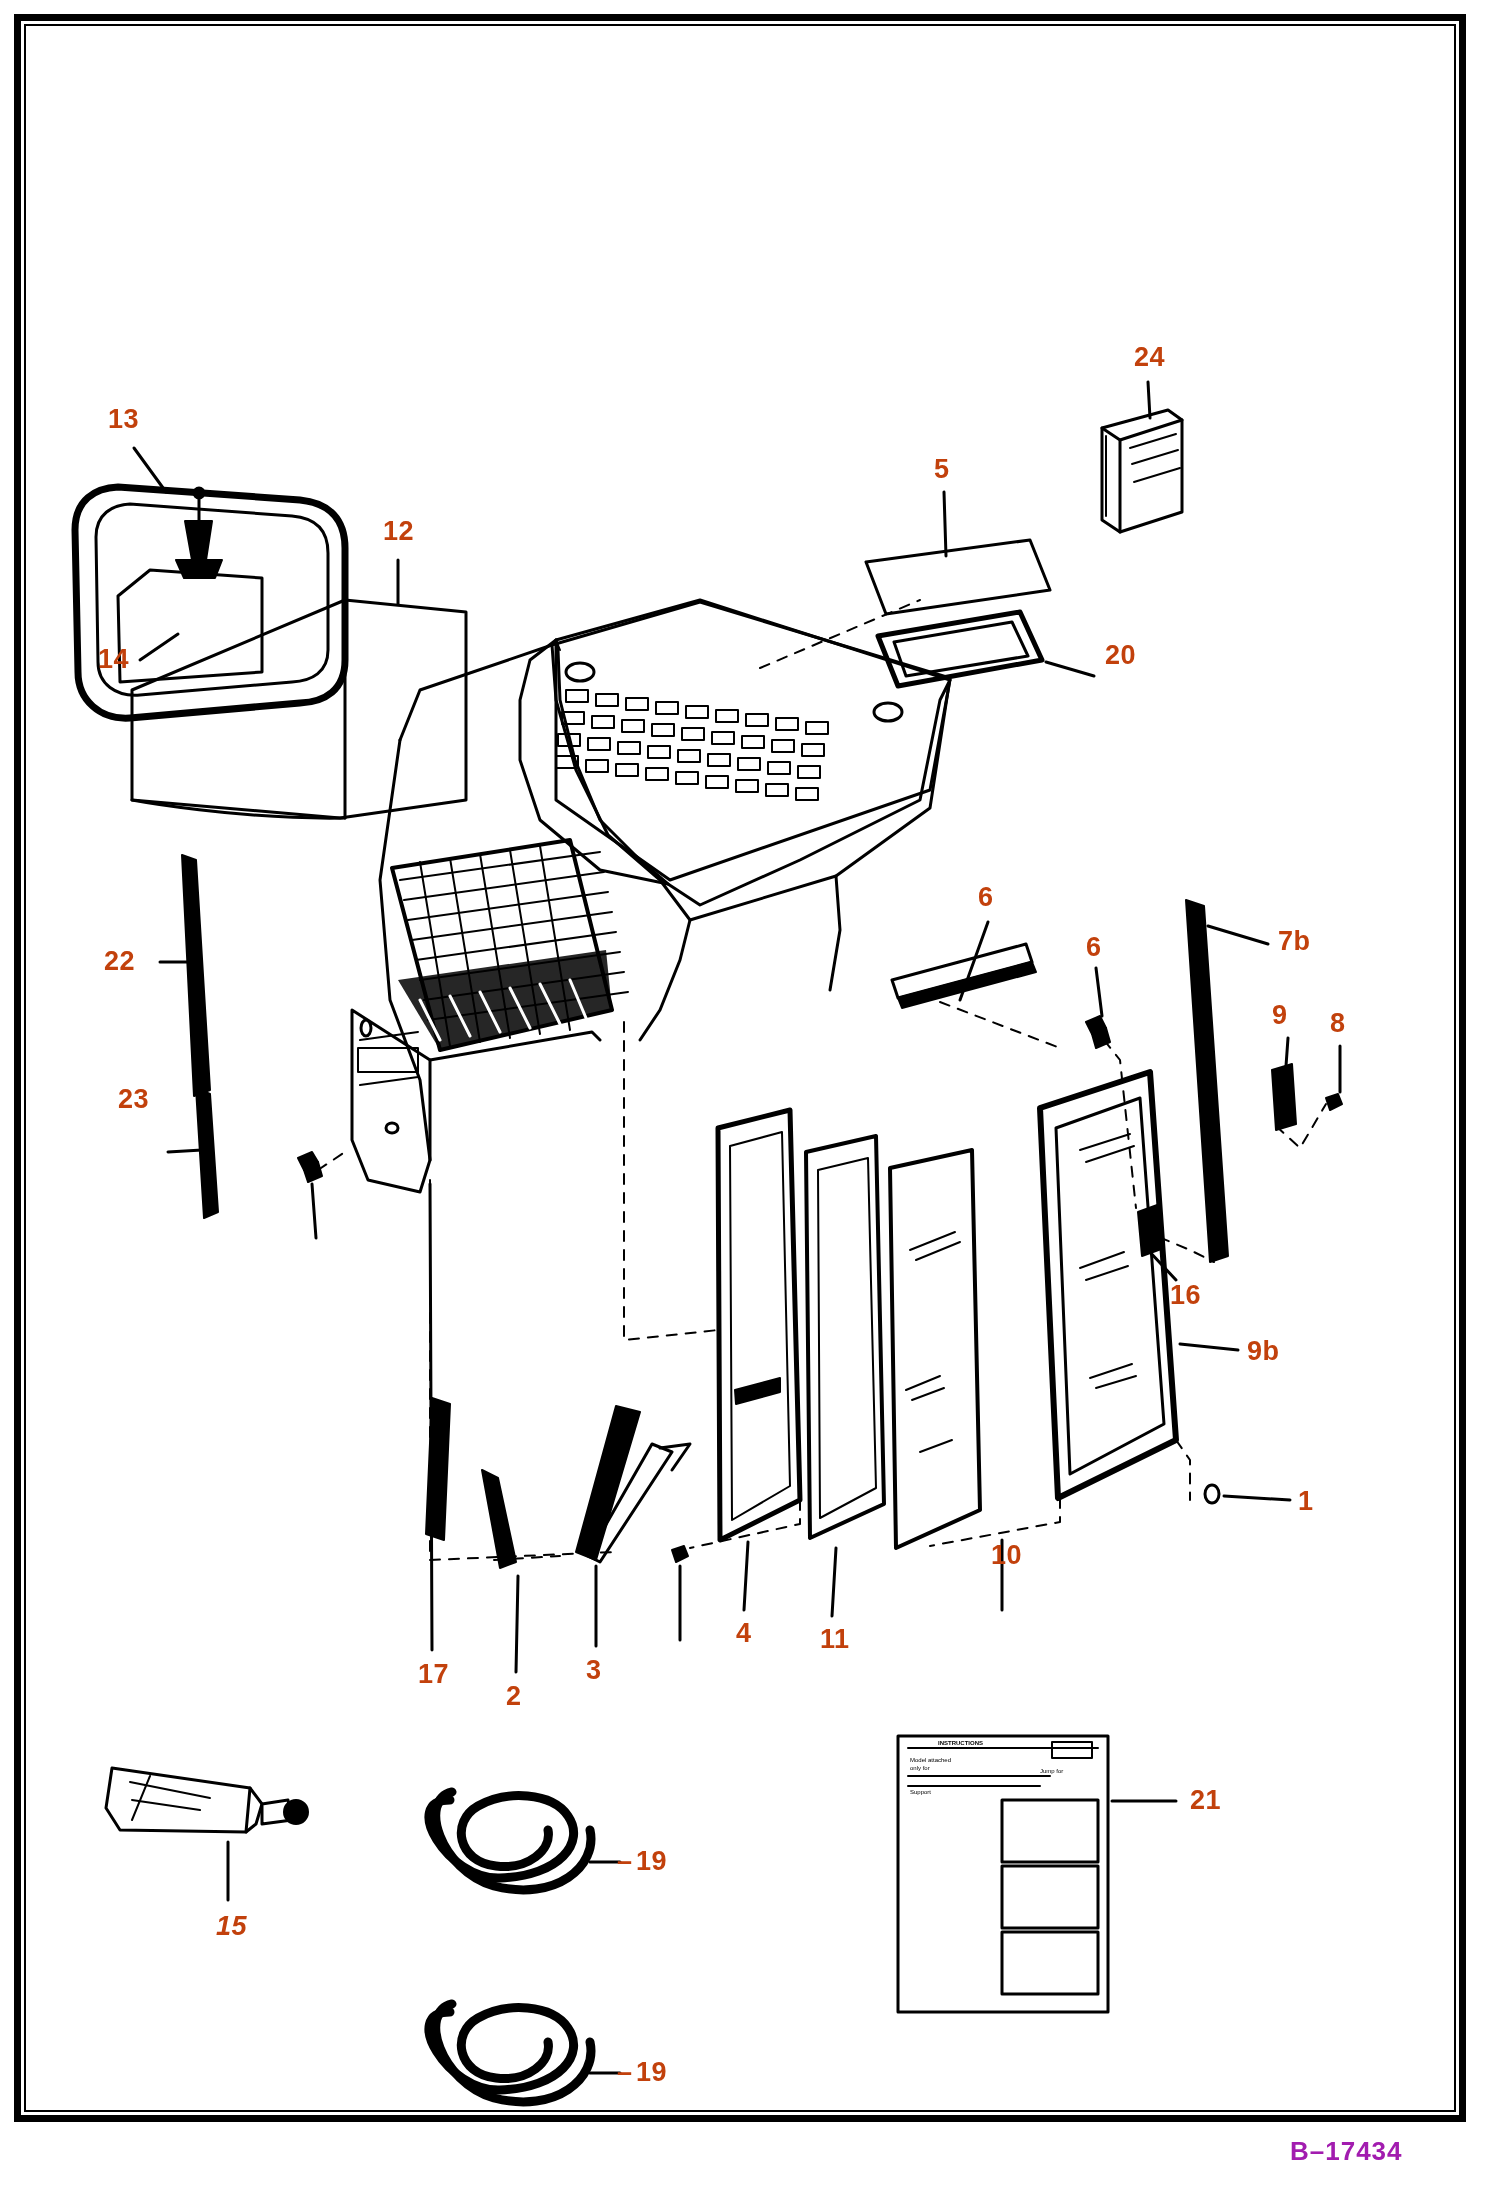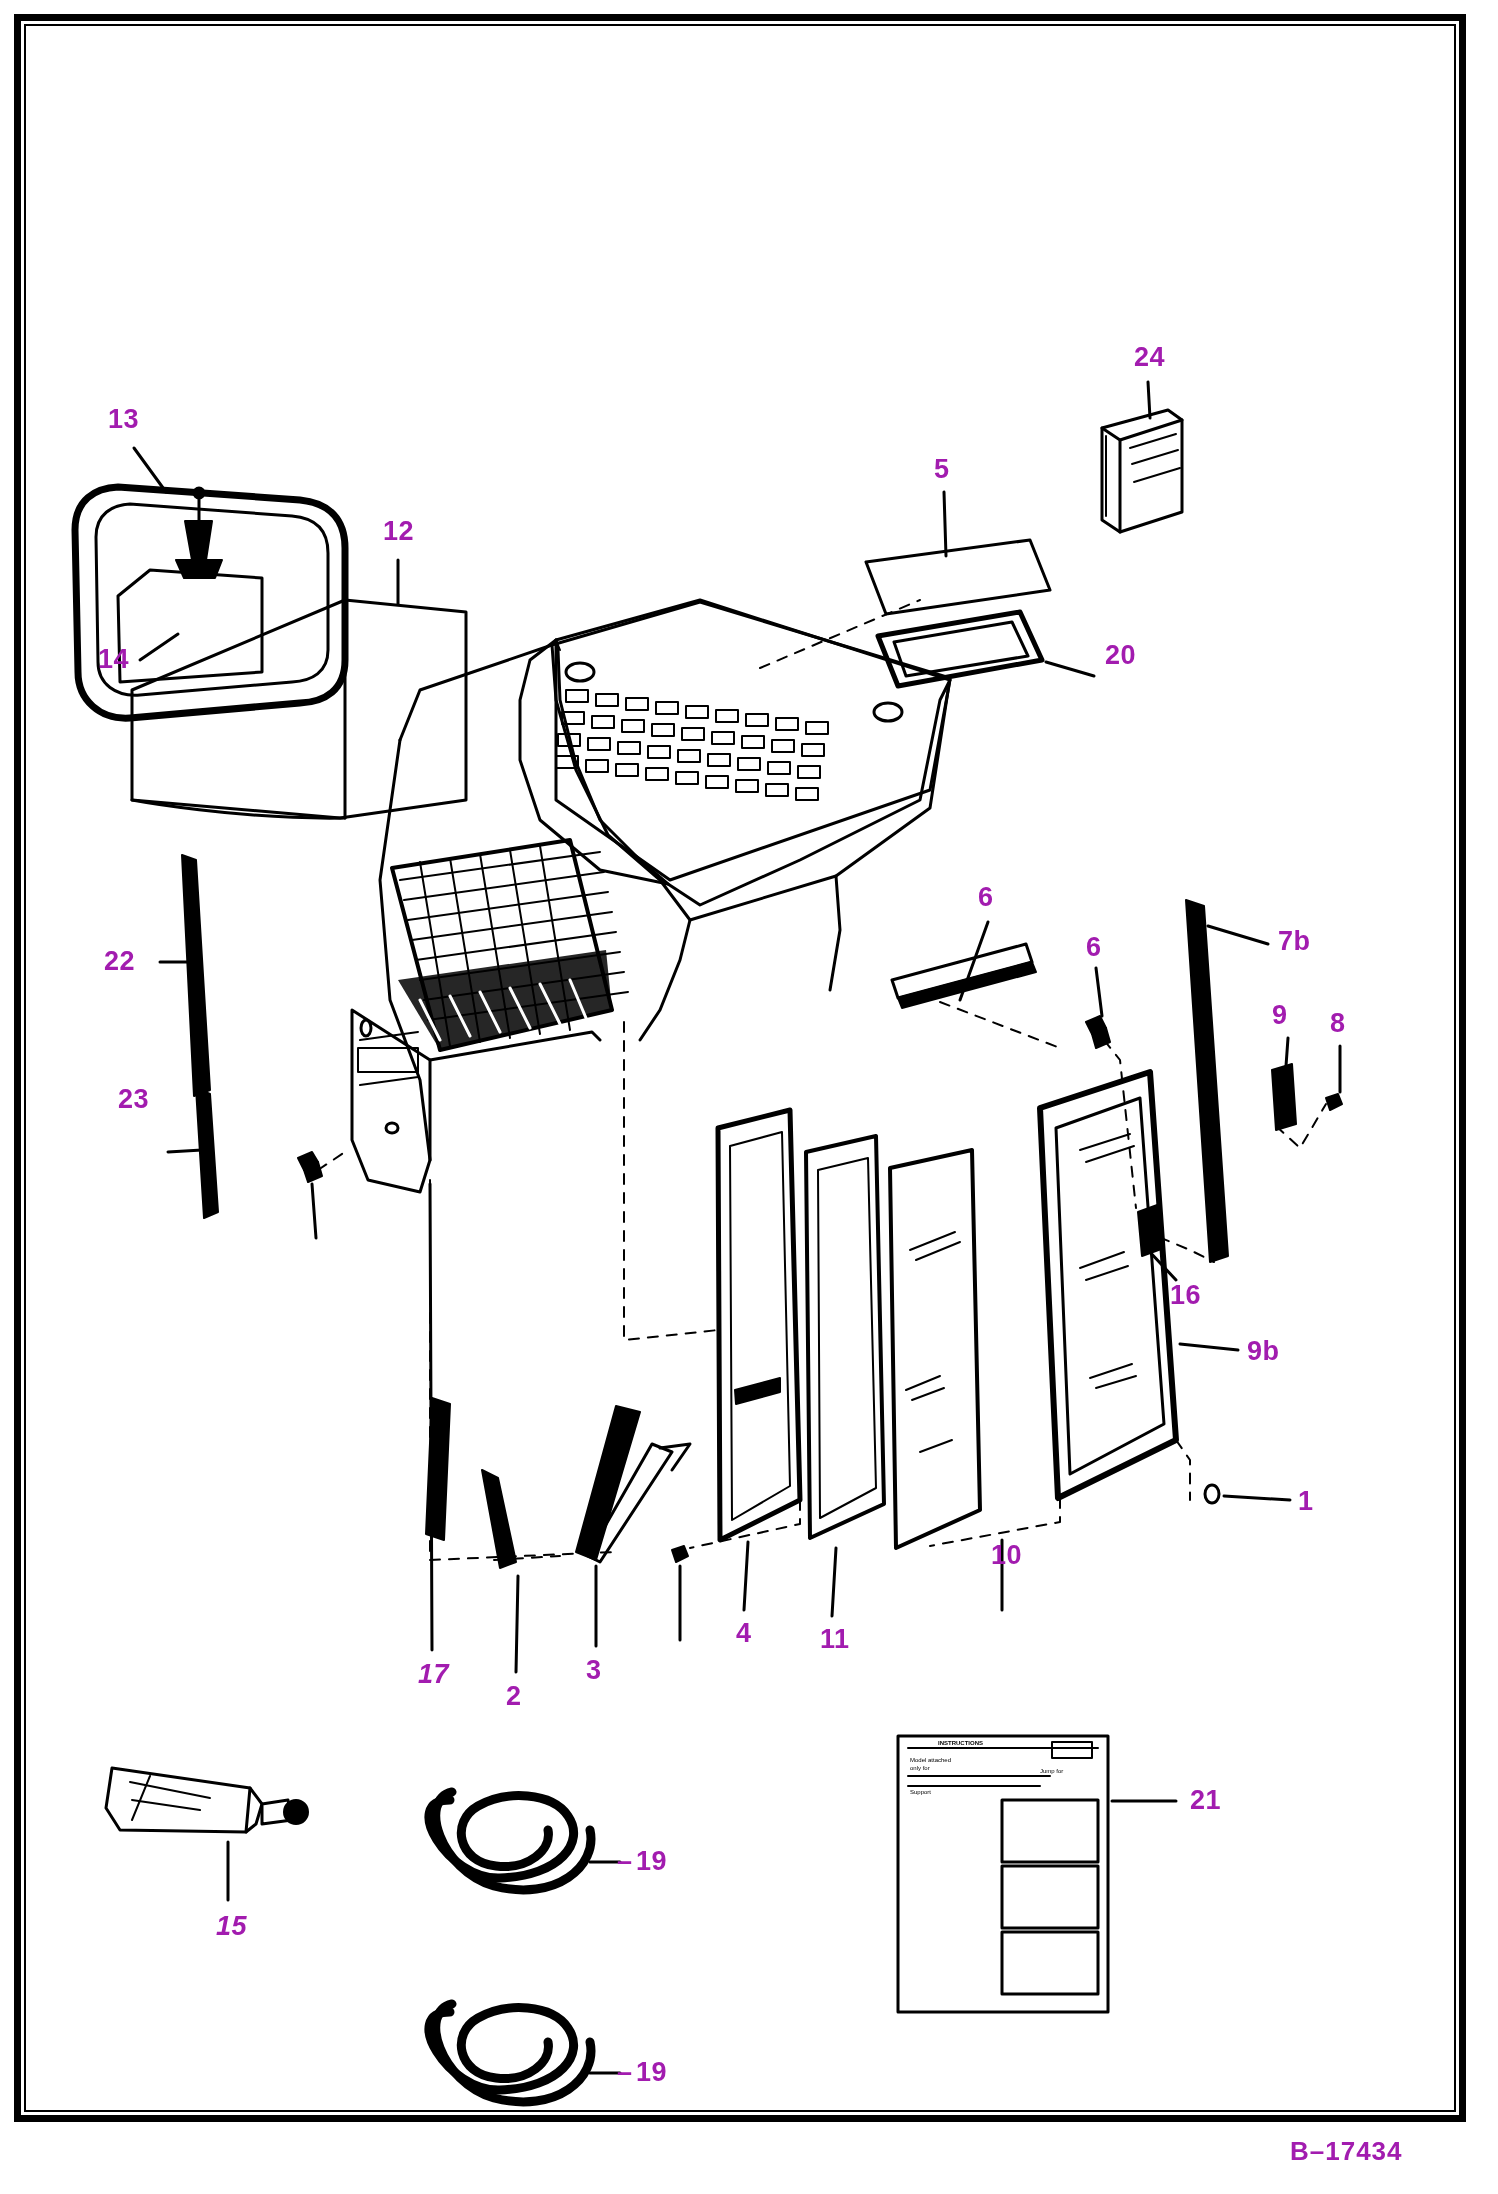--- a/index.html
+++ b/index.html
@@ -24,21 +24,21 @@
     width:1432px;height:2088px;
     border:2px solid #000;
     box-sizing:border-box;
   }
   .stage{position:absolute;left:0;top:0;width:1498px;height:2194px;}
   svg.art{position:absolute;left:0;top:0;width:1498px;height:2194px;}
   .lbl{
     position:absolute;
     font-weight:bold;
     font-size:27px;
-    color:#a21caf;
+    color:#c2410c;
     font-family:"Liberation Sans", sans-serif;
     white-space:nowrap;
     letter-spacing:0.5px;
   }
   .code{
     position:absolute;
     font-size:26px;
     font-weight:bold;
     letter-spacing:1px;
     color:#a21caf;
@@ -329,21 +329,21 @@
     <div class="lbl" style="left:1330px;top:1008px;">8</div>
     <div class="lbl" style="left:1170px;top:1280px;">16</div>
     <div class="lbl" style="left:1247px;top:1336px;">9b</div>
     <div class="lbl" style="left:1298px;top:1486px;">1</div>
     <div class="lbl" style="left:991px;top:1540px;">10</div>
     <div class="lbl" style="left:820px;top:1624px;">11</div>
     <div class="lbl" style="left:736px;top:1618px;">4</div>
     <div class="lbl" style="left:671px;top:1648px;"></div>
     <div class="lbl" style="left:586px;top:1655px;">3</div>
     <div class="lbl" style="left:506px;top:1681px;">2</div>
-    <div class="lbl" style="left:418px;top:1659px;font-style:italic;">17</div>
+    <div class="lbl" style="left:418px;top:1659px;">17</div>
     <div class="lbl" style="left:216px;top:1911px;font-style:italic;">15</div>
     <div class="lbl" style="left:636px;top:1846px;">19</div>
     <div class="lbl" style="left:636px;top:2057px;">19</div>
     <div class="lbl" style="left:1190px;top:1785px;">21</div>
 
     <div class="lbl" style="left:617px;top:1846px;">–</div>
     <div class="lbl" style="left:617px;top:2057px;">–</div>
 
     <div class="tinytext" style="position:absolute;left:938px;top:1740px;font-weight:bold;">INSTRUCTIONS</div>
     <div class="tinytext" style="position:absolute;left:910px;top:1757px;">Model  attached</div>

